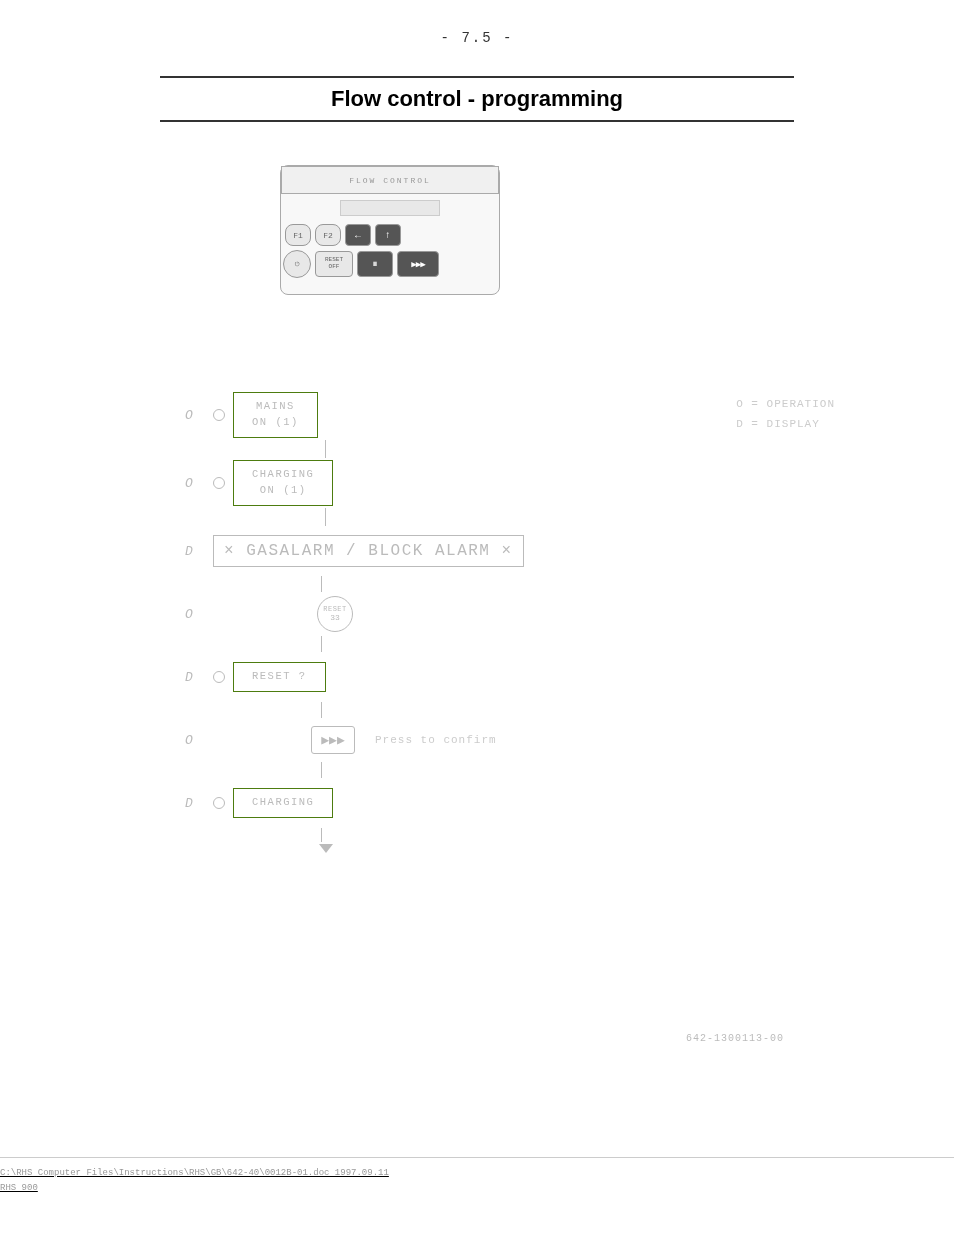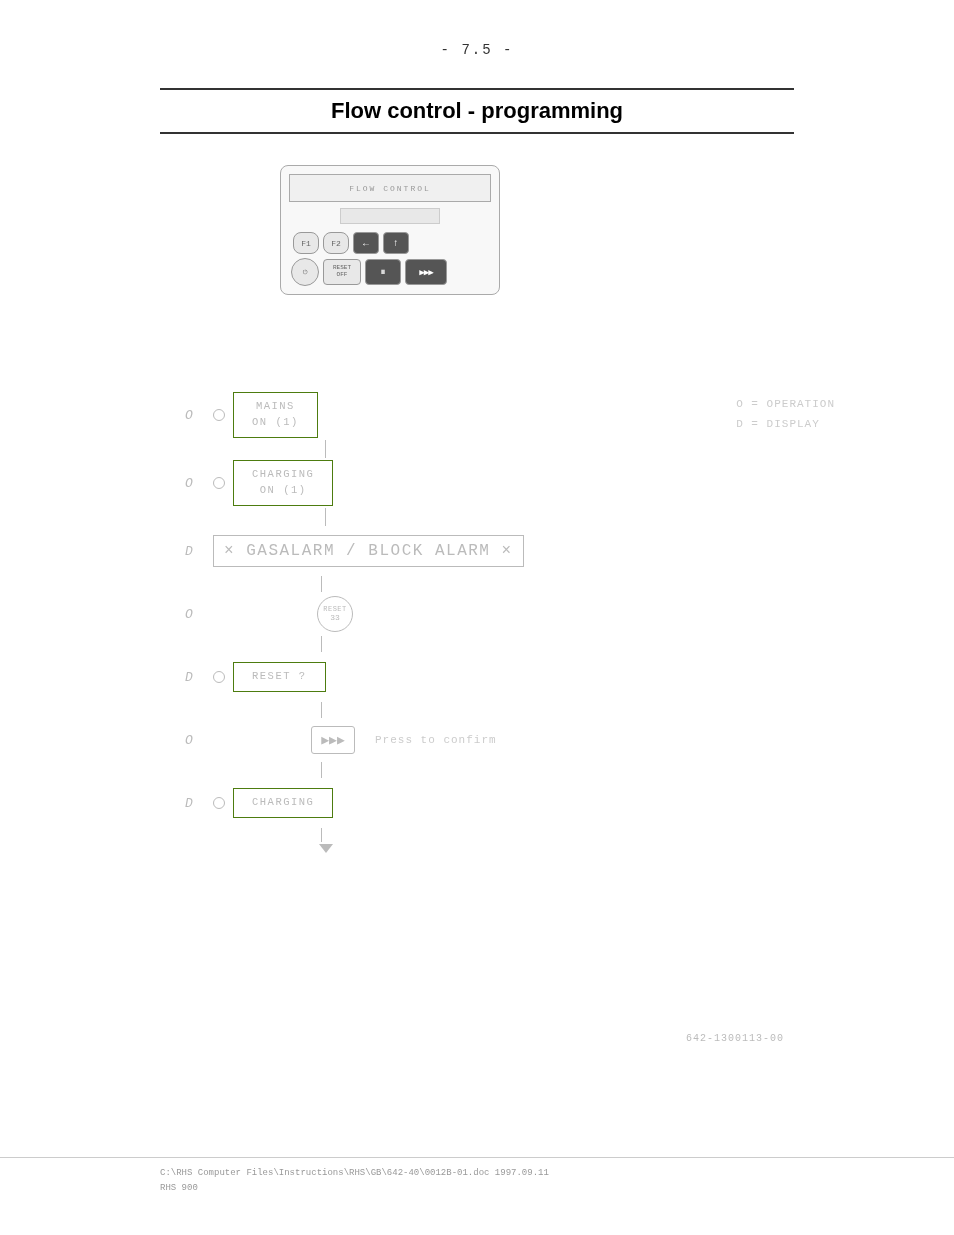--- a/index.html
+++ b/index.html
@@ -6,21 +6,21 @@
     body {
       width: 954px;
       min-height: 1235px;
       background: #ffffff;
       font-family: 'Courier New', Courier, monospace;
       position: relative;
     }
 
     .page-number {
       text-align: center;
-      padding-top: 42px;
+      padding-top: 30px;
       font-size: 14px;
       color: #333;
       letter-spacing: 2px;
     }
 
     .title-section {
       margin: 30px 160px 0 160px;
       border-top: 2px solid #333;
       border-bottom: 2px solid #333;
       padding: 8px 0;
@@ -37,21 +37,20 @@
     
     .device-container {
       position: absolute;
       top: 165px;
       left: 280px;
       width: 220px;
       height: 130px;
       border: 1.5px solid #aaa;
       border-radius: 8px;
       background: #f8f8f8;
-      padding: 8px;
     }
 
     .device-display {
       border: 1px solid #aaa;
       height: 28px;
       background: #f0f0f0;
       margin-bottom: 6px;
       display: flex;
       align-items: center;
       justify-content: center;
@@ -184,21 +183,21 @@
       letter-spacing: 1px;
     }
 
     .footer {
       position: absolute;
       bottom: 40px;
       left: 0;
       right: 0;
       border-top: 1px solid #ccc;
       padding-top: 8px;
-      padding-left: 160px;
+      text-decoration: underline;
     }
 
     .footer-text {
       font-size: 9px;
       color: #999;
       line-height: 1.6;
     }
 
     
     .diagram-area {

